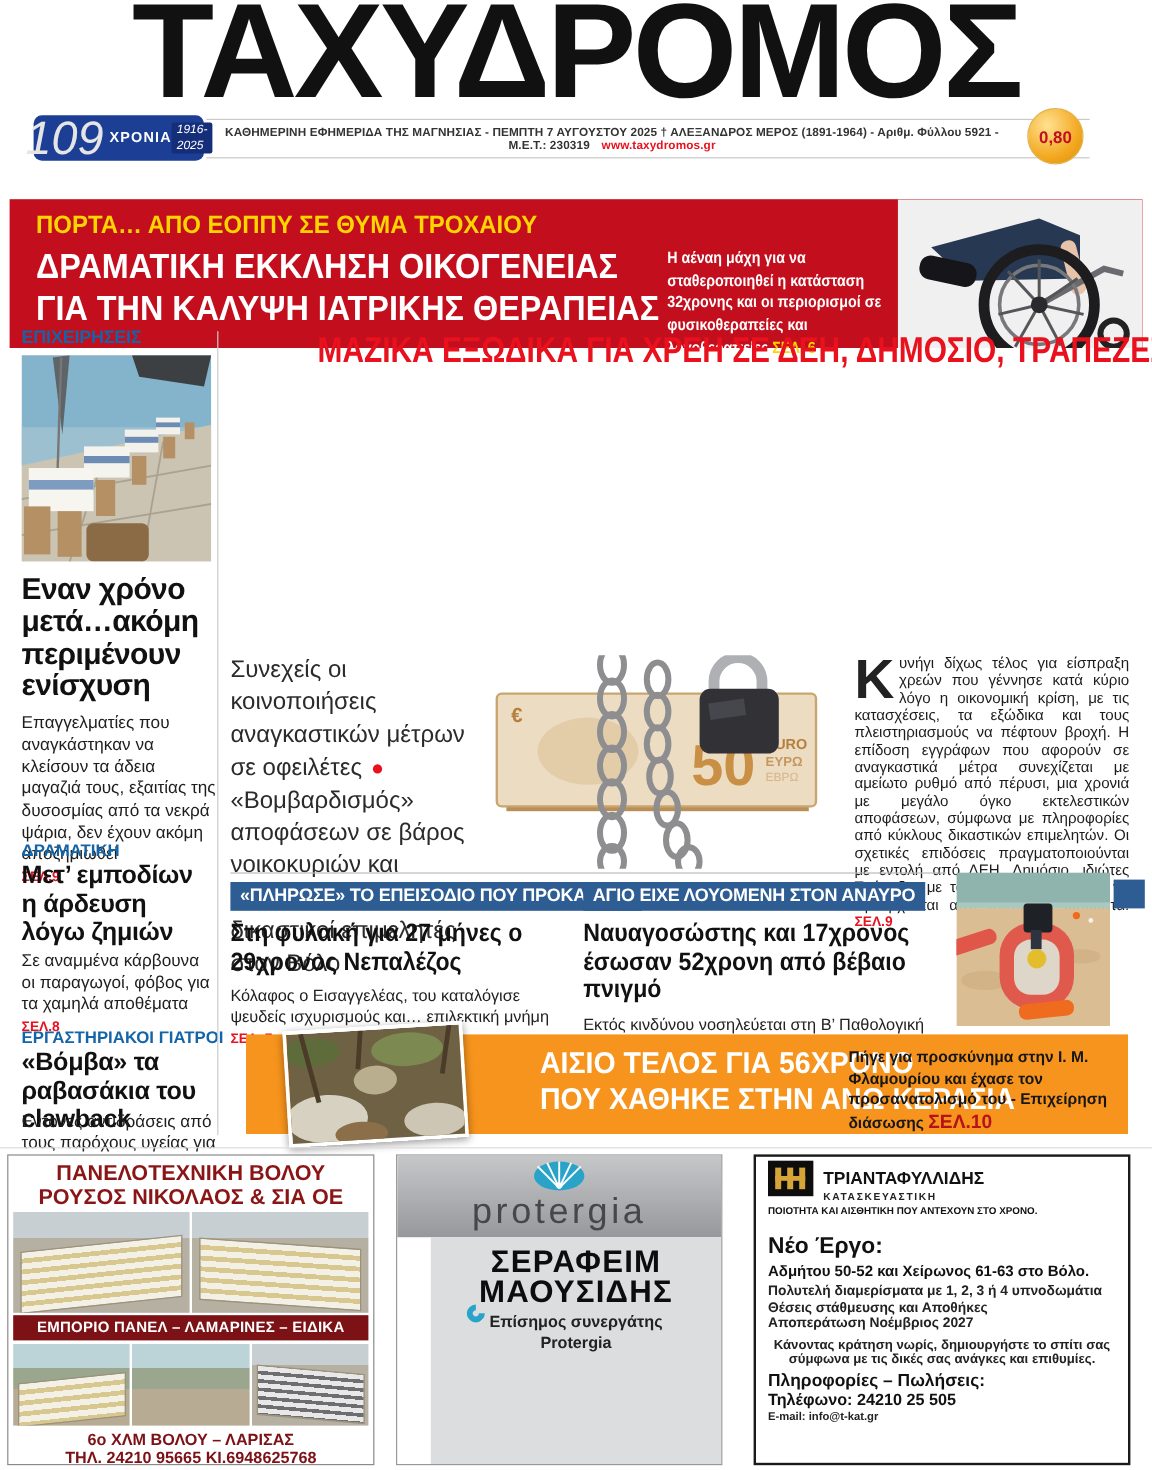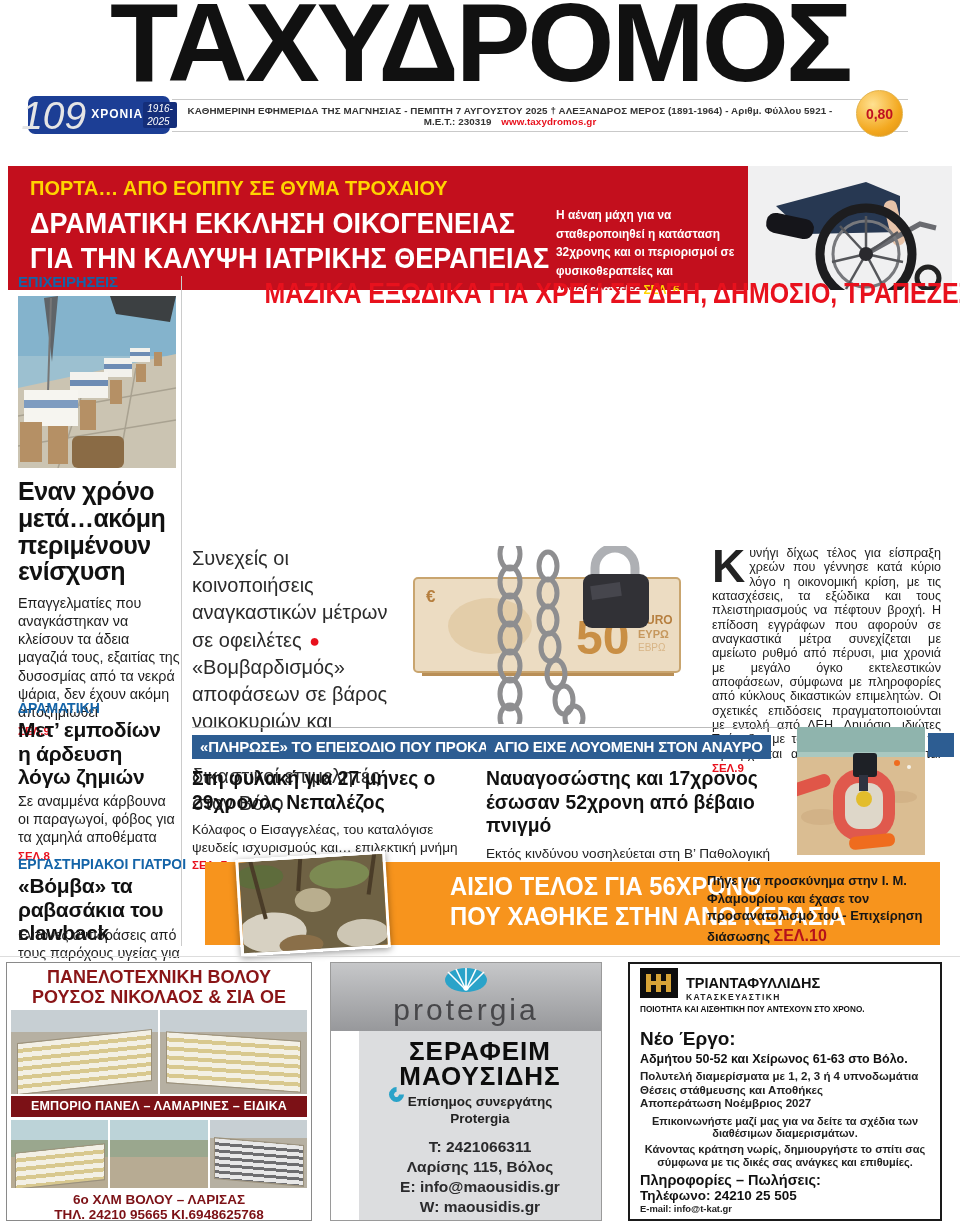--- a/index.html
+++ b/index.html
@@ -416,26 +416,20 @@
       <div class="ad2-word">protergia</div>
     </div>
     <div class="ad2-body">
       <div class="ad2-name">ΣΕΡΑΦΕΙΜ</div>
       <div class="ad2-name">ΜΑΟΥΣΙΔΗΣ</div>
       <div class="ad2-arc"></div>
       <div class="ad2-partner">
         <div>Επίσημος συνεργάτης</div>
         <div>Protergia</div>
       </div>
-      <div class="ad2-contact">
-        <div>Τ: 2421066311</div>
-        <div>Λαρίσης 115, Βόλος</div>
-        <div>E: info@maousidis.gr</div>
-        <div>W: maousidis.gr</div>
-      </div>
 
     </div>
   </div>
 
   <div class="abs ad3">
     <div class="ad3-logo-row">
       <span>
         <svg width="38" height="30" viewBox="0 0 38 30">
           <rect width="38" height="30" fill="#0d0d0d"></rect>
           <g fill="#d7a437">
@@ -452,21 +446,20 @@
       </div>
     </div>
     <div class="ad3-tagline">ΠΟΙΟΤΗΤΑ ΚΑΙ ΑΙΣΘΗΤΙΚΗ ΠΟΥ ΑΝΤΕΧΟΥΝ ΣΤΟ ΧΡΟΝΟ.</div>
     <div class="ad3-h1">Νέο Έργο:</div>
     <div class="ad3-h3">Αδμήτου 50-52 και Χείρωνος 61-63 στο Βόλο.</div>
     <div class="ad3-p1">
       <div>Πολυτελή διαμερίσματα με 1, 2, 3 ή 4 υπνοδωμάτια</div>
       <div>Θέσεις στάθμευσης και Αποθήκες</div>
       <div>Αποπεράτωση Νοέμβριος 2027</div>
     </div>
-    <div class="ad3-pc">Επικοινωνήστε μαζί μας για να δείτε τα σχέδια των διαθέσιμων διαμερισμάτων.</div>
     <div class="ad3-pc">Κάνοντας κράτηση νωρίς, δημιουργήστε το σπίτι σας σύμφωνα με τις δικές σας ανάγκες και επιθυμίες.</div>
     <div class="ad3-info">Πληροφορίες – Πωλήσεις:</div>
     <div class="ad3-tel">Τηλέφωνο: 24210 25 505</div>
     <div class="ad3-small">E-mail: info@t-kat.gr</div>
 
   </div>
 
 </div>
 
 </body></html>

